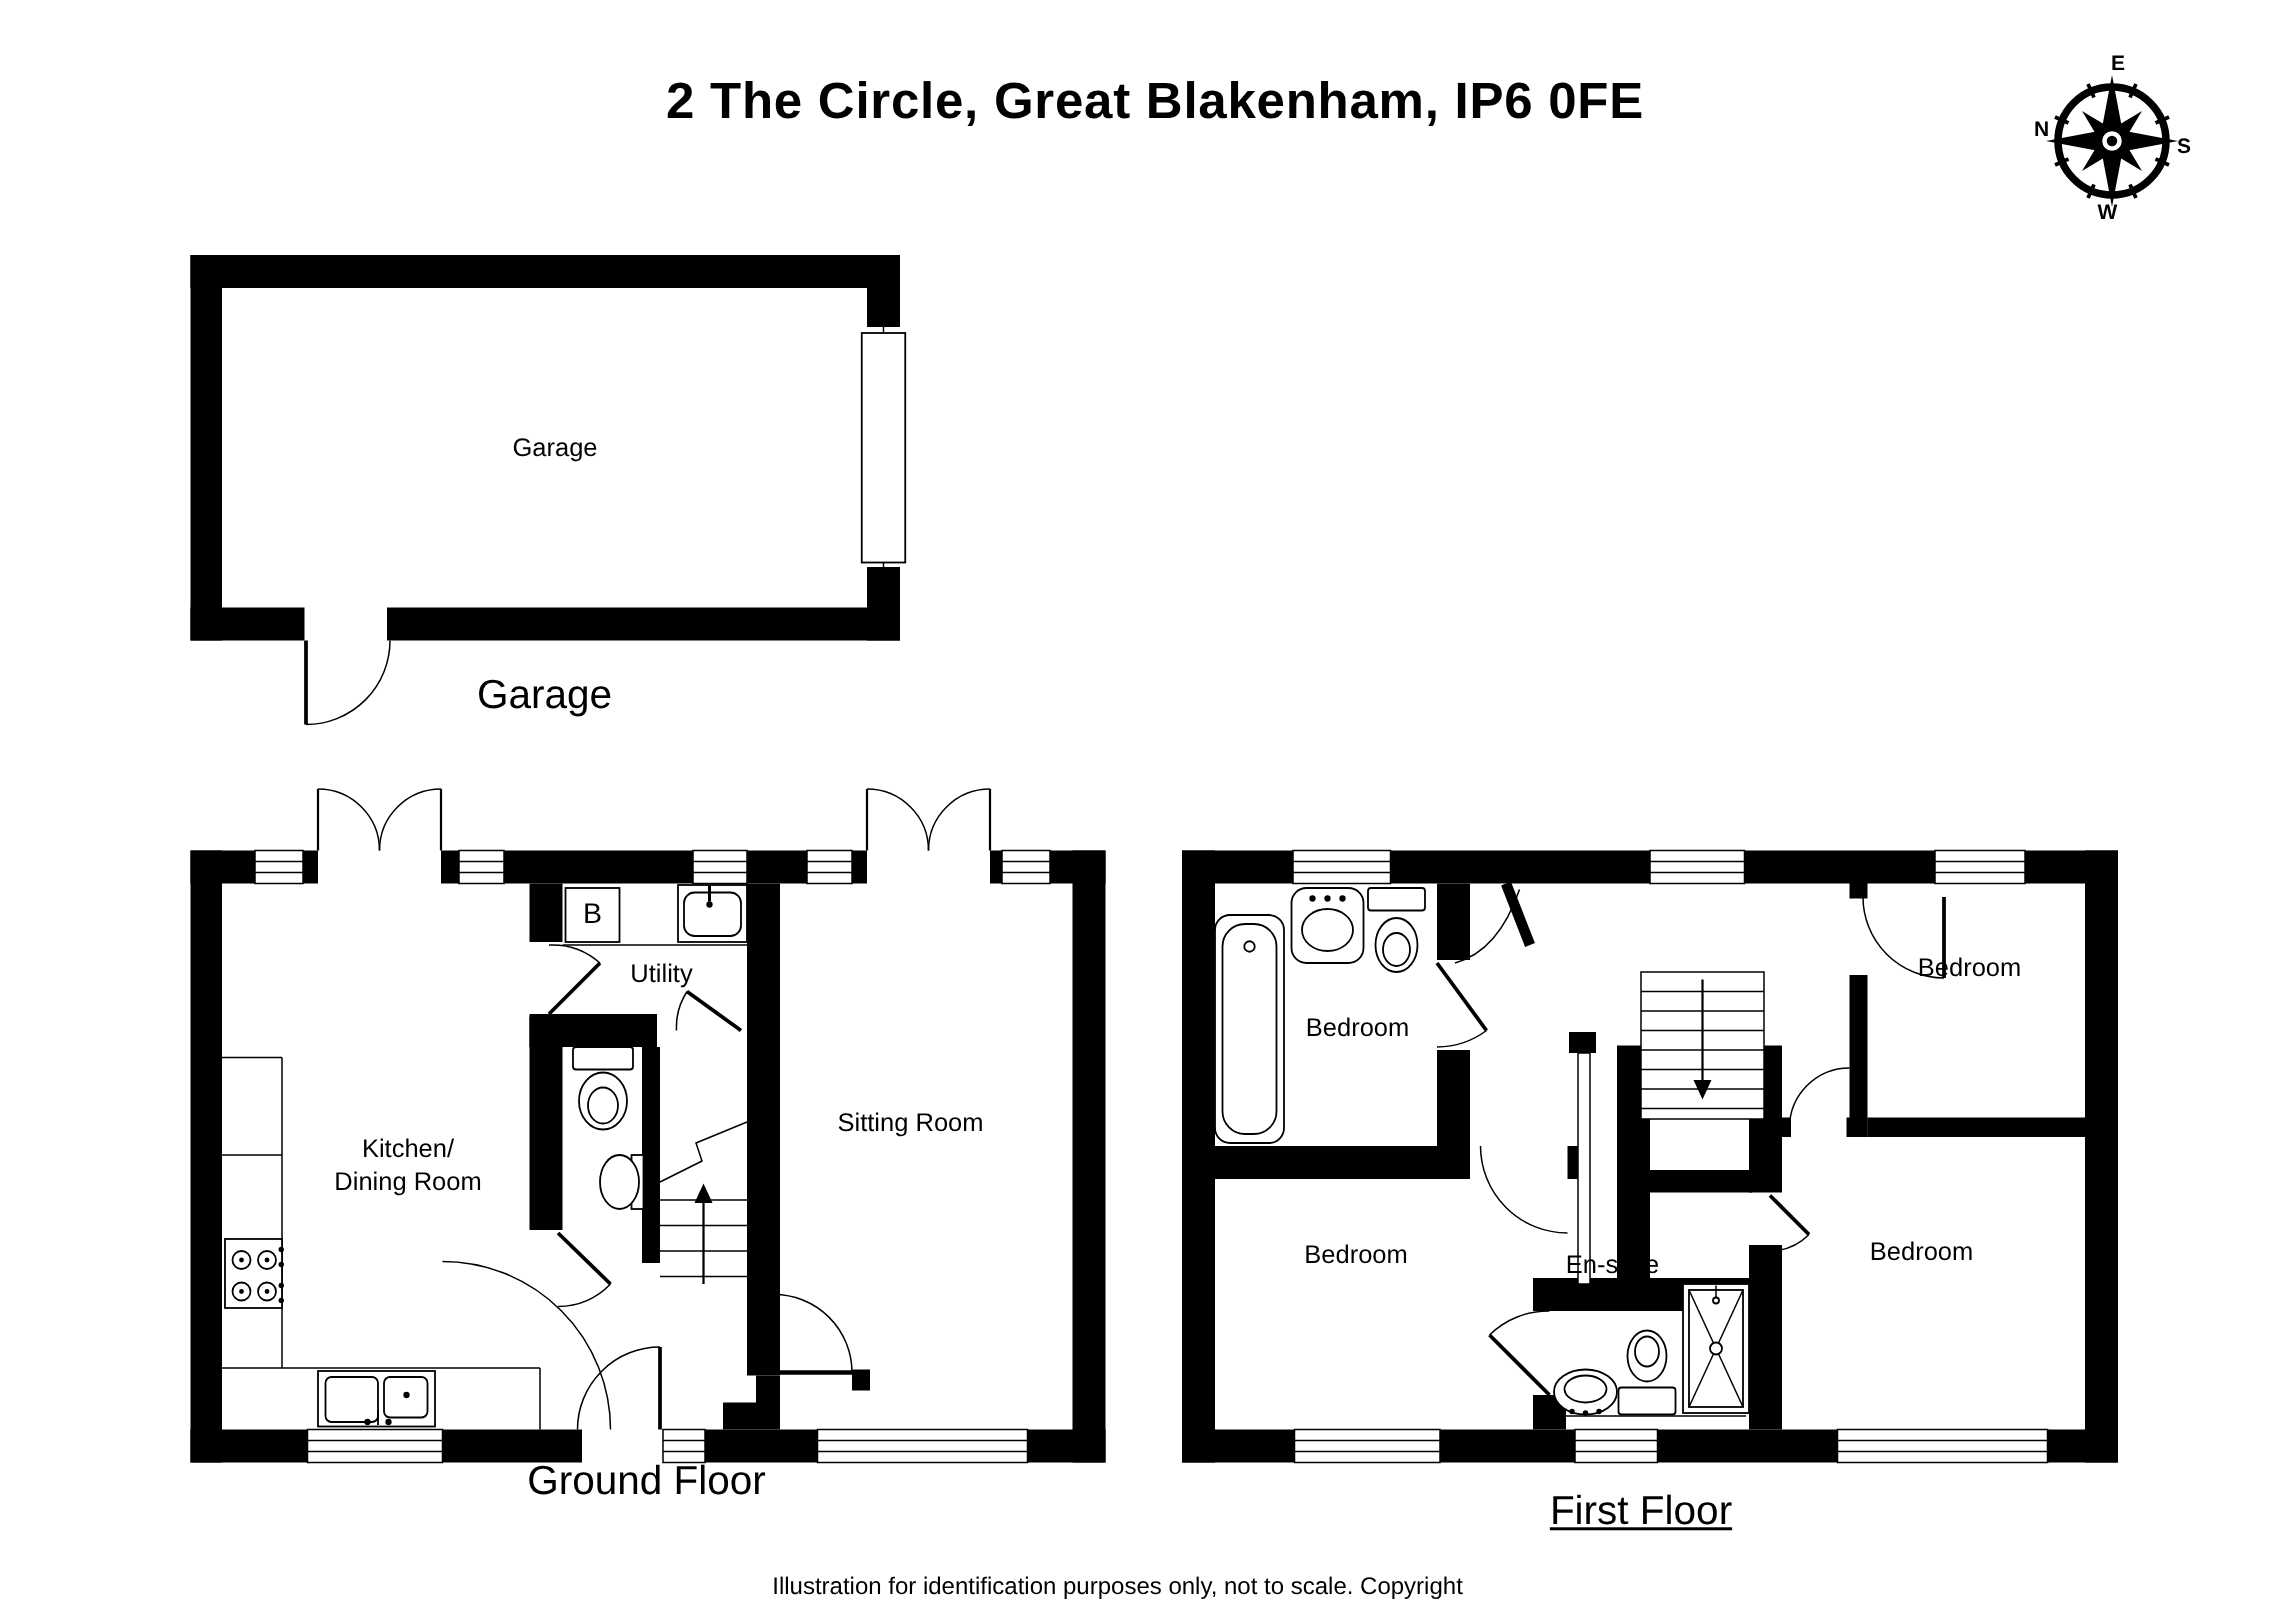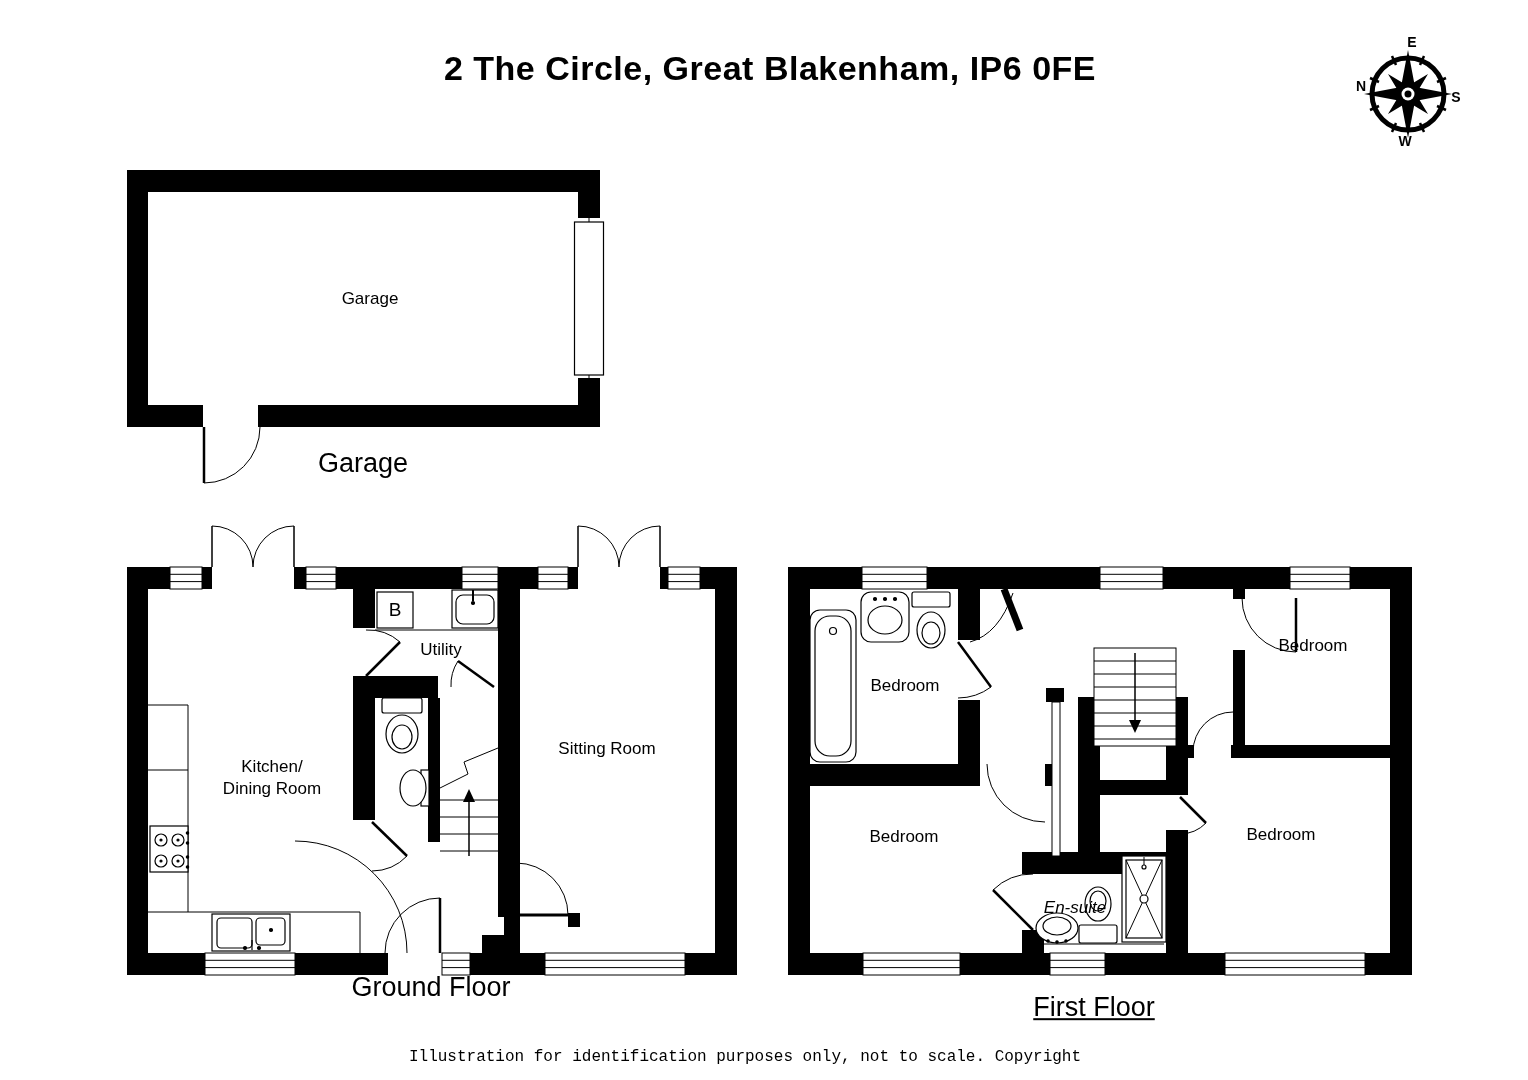--- a/index.html
+++ b/index.html
@@ -6,21 +6,21 @@
   .page{position:relative;width:1528px;height:1080px;background:#ffffff;overflow:hidden;
         font-family:"Liberation Sans",sans-serif;color:#000;}
   .plan-svg{position:absolute;left:0;top:0;}
   .lbl{position:absolute;transform:translate(-50%,-50%);white-space:pre-line;text-align:center;
        line-height:1.32;color:#000;}
   .main-title{font-size:34px;font-weight:700;letter-spacing:0.5px;}
   .room{font-size:17px;}
   .plan-title{font-size:27px;}
   .boiler{font-size:19px;}
   .compass-letter{font-size:14px;font-weight:700;}
-  .footer-note{font-size:16px;font-family:Liberation Mono, monospace;}
+  .footer-note{font-size:16px;}
 </style>
 </head>
 <body>
 
 <div class="page">
 
   <svg class="plan-svg" width="1528" height="1080" viewBox="0 0 1528 1080">
 
     <g>
       <circle cx="1408" cy="94" r="36" fill="none" stroke="#000" stroke-width="5"></circle>
@@ -374,17 +374,17 @@
 Dining Room</div>
   <div class="lbl room" style="left:441px;top:650px;">Utility</div>
   <div class="lbl boiler" style="left:395px;top:610px;">B</div>
   <div class="lbl room" style="left:607px;top:749px;">Sitting Room</div>
   <div class="lbl plan-title" style="left:431px;top:988px;">Ground Floor</div>
 
   <div class="lbl room" style="left:905px;top:686px;">Bedroom</div>
   <div class="lbl room" style="left:1313px;top:646px;">Bedroom</div>
   <div class="lbl room" style="left:904px;top:837px;">Bedroom</div>
   <div class="lbl room" style="left:1281px;top:835px;">Bedroom</div>
-  <div class="lbl room" style="left:1075px;top:908px;font-style:italic;">En-suite</div>
+  <div class="lbl room" style="left:1075px;top:844px;">En-suite</div>
   <div class="lbl plan-title" style="left:1094px;top:1008px;text-decoration:underline;">First Floor</div>
 
   <div class="lbl footer-note" style="left:745px;top:1058px;">Illustration for identification purposes only, not to scale. Copyright</div>
 </div>
 
 </body></html>

